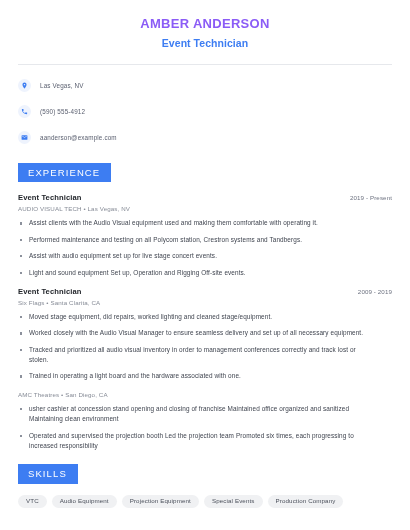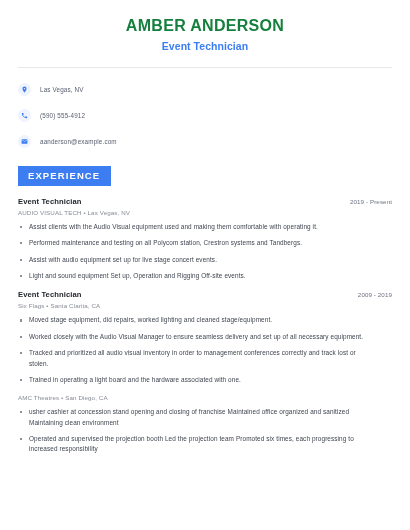--- a/index.html
+++ b/index.html
@@ -15,24 +15,24 @@
     height: 530px;
     background: #ffffff;
     padding: 0 18px;
     overflow: hidden;
     position: relative;
   }
 
   
   .header { padding-top: 17px; text-align: center; }
   .full-name {
-    font-size: 16px;
+    font-size: 13px;
     font-weight: bold;
     letter-spacing: 0.3px;
-    color: #15803d;
+    color: #8b5cf6;
     line-height: 1.15;
   }
   .job-title {
     font-size: 10.5px;
     font-weight: bold;
     color: #3d7df2;
     margin-top: 5px;
     letter-spacing: 0.05px;
   }
   .header-rule {
@@ -67,21 +67,21 @@
     letter-spacing: 0.15px;
   }
 
   
   .section { margin-top: 14px; }
   .section-badge {
     display: inline-block;
     background: #3d7df2;
     color: #ffffff;
     font-size: 9.5px;
-    font-weight: bold;
+    font-weight: normal;
     letter-spacing: 1.1px;
     padding: 5px 11px 5px 10px;
     line-height: 1;
   }
 
   
   .exp-list { margin-top: 11px; }
   .exp-item { margin-bottom: 9px; }
   .exp-head {
     display: flex;
@@ -225,14 +225,25 @@
         <div class="exp-meta">AMC Theatres  •  San Diego, CA</div>
         <ul class="bullets">
           <li class="bullet">usher cashier at concession stand opening and closing of franchise Maintained office organized and sanitized Maintaining clean environment</li>
           <li class="bullet">Operated and supervised the projection booth Led the projection team Promoted six times, each progressing to increased responsibility</li>
         </ul>
       </div>
 
     </div>
   </div>
 
+  <div class="skills-wrap">
+    <span class="section-badge">SKILLS</span>
+    <div class="chips">
+      <span class="chip">VTC</span>
+      <span class="chip">Audio Equipment</span>
+      <span class="chip">Projection Equipment</span>
+      <span class="chip">Special Events</span>
+      <span class="chip">Production Company</span>
+
+    </div>
+  </div>
 
 </div>
 
 </body></html>

